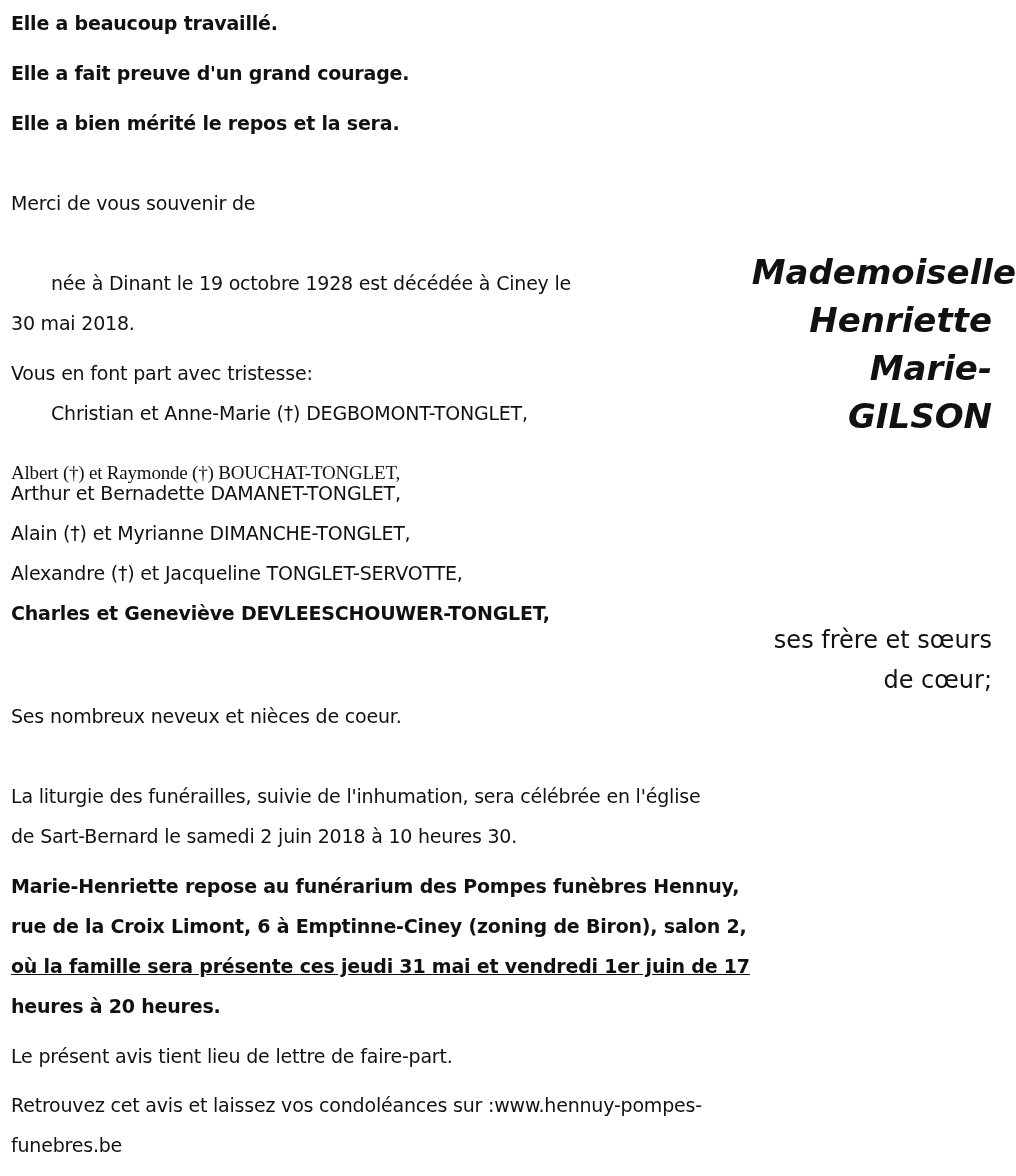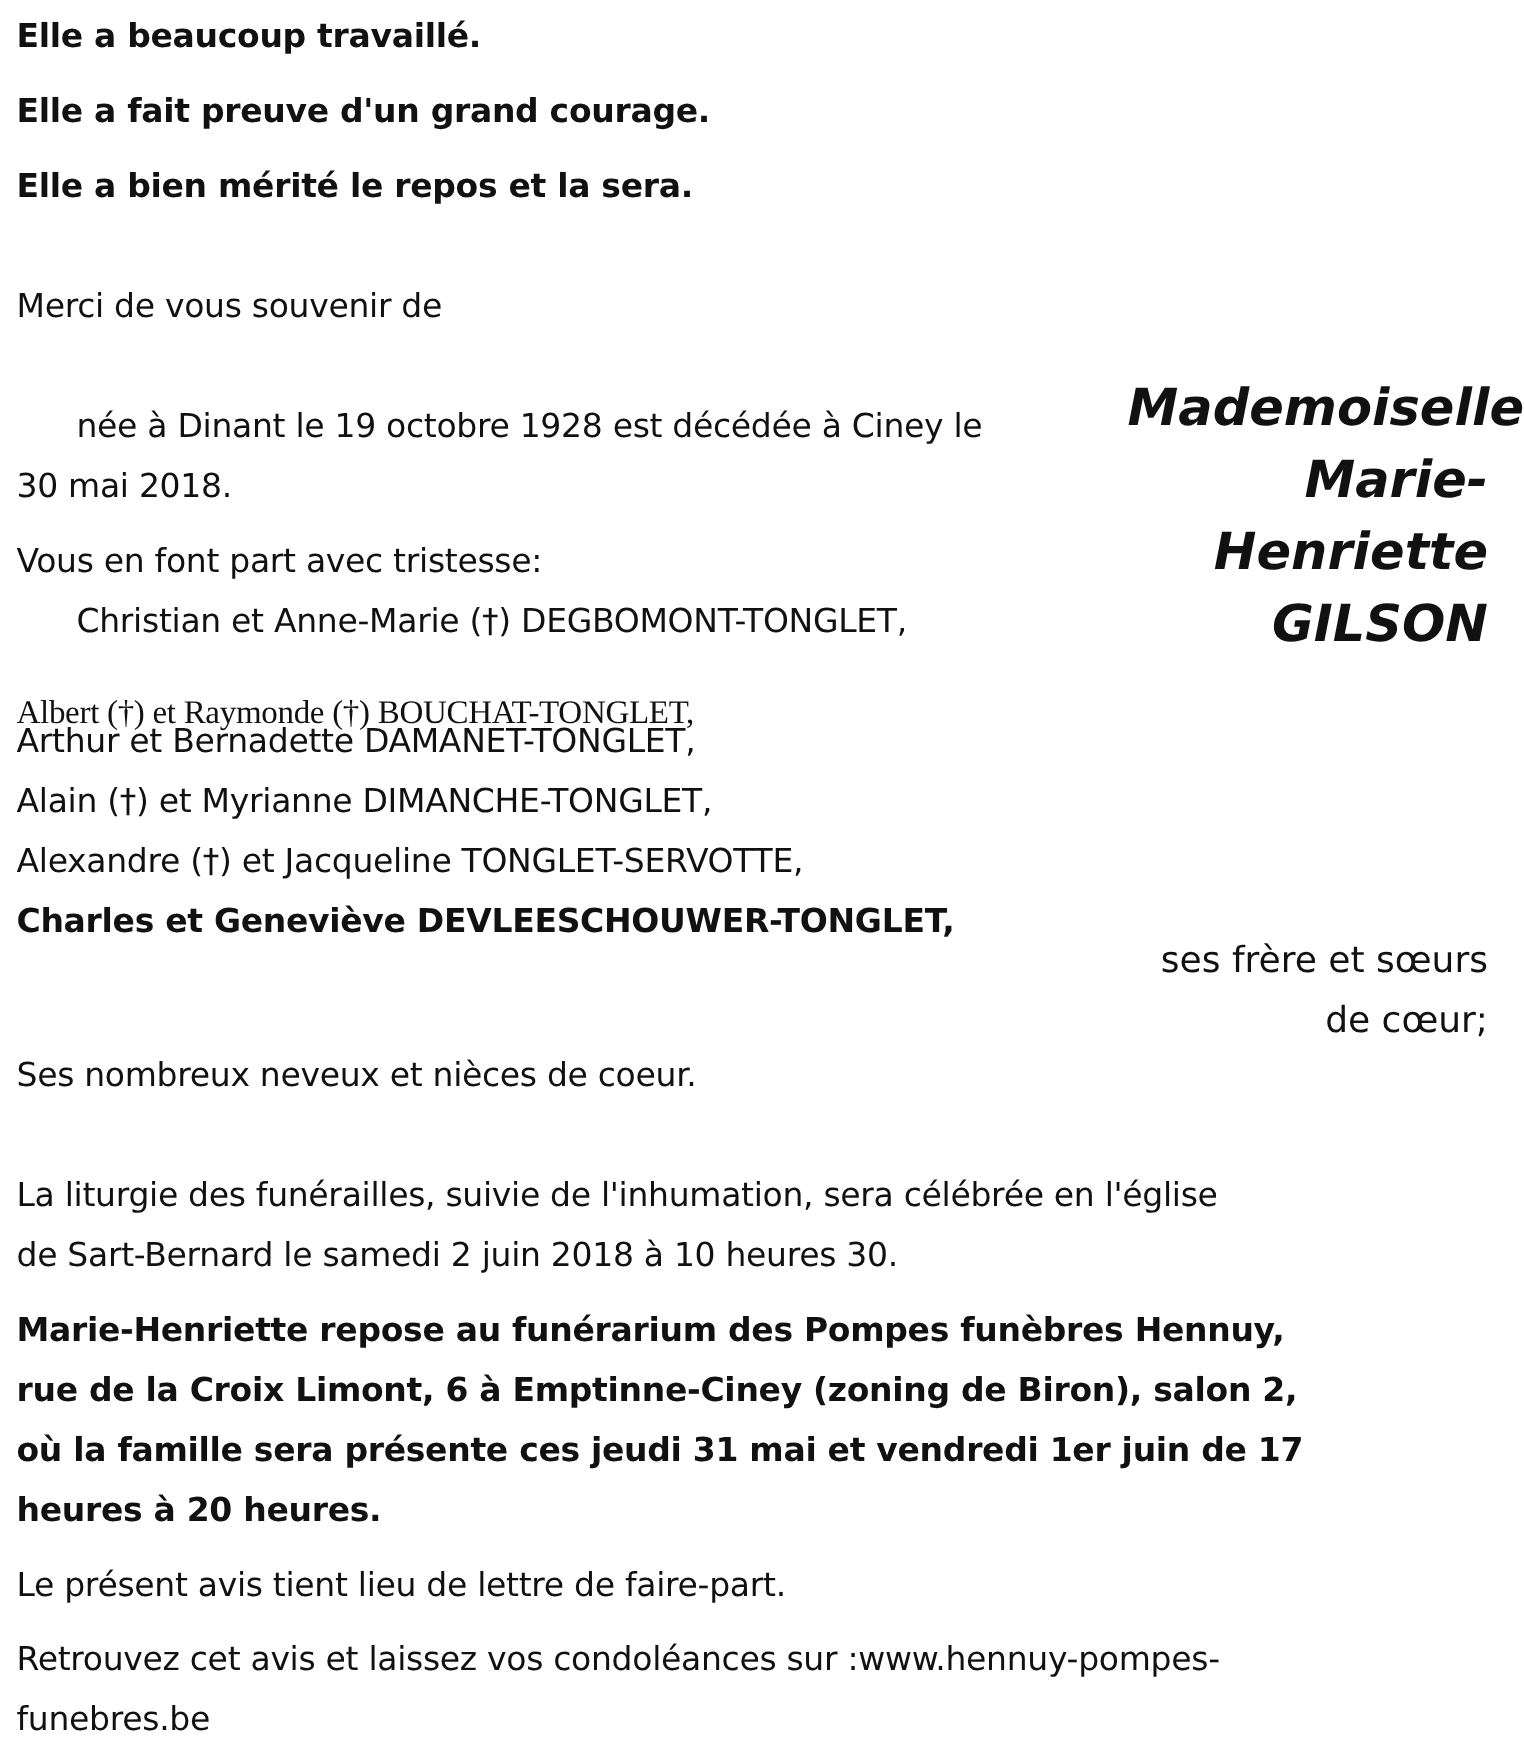--- a/index.html
+++ b/index.html
@@ -11,21 +11,21 @@
       width: 1016px;
       height: 1176px;
       position: relative;
       overflow: hidden;
       color: #111111;
       font-family: "DejaVu Sans", sans-serif;
     }
     .line {
       position: absolute;
       left: 11px;
-      font-size: 22px;
+      font-size: 19px;
       white-space: nowrap;
       letter-spacing: -0.2px;
     }
     .bold { font-weight: bold; }
     .right {
       position: absolute;
       right: 24px;
       text-align: right;
       white-space: nowrap;
     }
@@ -53,22 +53,22 @@
   <div class="line bold" style="top:62px;">Elle a fait preuve d'un grand courage.</div>
   <div class="line bold" style="top:112px;">Elle a bien mérité le repos et la sera.</div>
 
   <div class="line" style="top:192px;">Merci de vous souvenir de</div>
 
   <div class="line" style="top:272px;margin-left:40px;">née à Dinant le 19 octobre 1928 est décédée à Ciney le</div>
   <div class="line" style="top:312px;">30 mai 2018.</div>
 
   <div class="name-block">
     <div class="first">Mademoiselle</div>
+    <div>Henriette</div>
     <div>Marie-</div>
-    <div>Henriette</div>
     <div>GILSON</div>
   </div>
 
   <div class="line" style="top:362px;">Vous en font part avec tristesse:</div>
   <div class="line" style="top:402px;margin-left:40px;">Christian et Anne-Marie (†) DEGBOMONT-TONGLET,</div>
   <div class="line" style="top:462px;font-family:Liberation Serif, serif;">Albert (†) et Raymonde (†) BOUCHAT-TONGLET,</div>
   <div class="line" style="top:482px;">Arthur et Bernadette DAMANET-TONGLET,</div>
   <div class="line" style="top:522px;">Alain (†) et Myrianne DIMANCHE-TONGLET,</div>
   <div class="line" style="top:562px;">Alexandre (†) et Jacqueline TONGLET-SERVOTTE,</div>
   <div class="line" style="top:602px;font-weight:bold;">Charles et Geneviève DEVLEESCHOUWER-TONGLET,</div>
@@ -76,21 +76,21 @@
   <div class="right relation" style="top:626px;">ses frère et sœurs</div>
   <div class="right relation" style="top:666px;">de cœur;</div>
 
   <div class="line" style="top:705px;">Ses nombreux neveux et nièces de coeur.</div>
 
   <div class="line" style="top:785px;">La liturgie des funérailles, suivie de l'inhumation, sera célébrée en l'église</div>
   <div class="line" style="top:825px;">de Sart-Bernard le samedi 2 juin 2018 à 10 heures 30.</div>
 
   <div class="line bold" style="top:875px;">Marie-Henriette repose au funérarium des Pompes funèbres Hennuy,</div>
   <div class="line bold" style="top:915px;">rue de la Croix Limont, 6 à Emptinne-Ciney (zoning de Biron), salon 2,</div>
-  <div class="line bold" style="top:955px;">où la famille sera présente ces jeudi 31 mai et vendredi 1er juin de 17</div>
+  <div class="line bold" style="top:955px;text-decoration:underline;">où la famille sera présente ces jeudi 31 mai et vendredi 1er juin de 17</div>
   <div class="line bold" style="top:995px;">heures à 20 heures.</div>
 
   <div class="line" style="top:1045px;">Le présent avis tient lieu de lettre de faire-part.</div>
 
   <div class="line" style="top:1094px;">Retrouvez cet avis et laissez vos condoléances sur :www.hennuy-pompes-</div>
   <div class="line" style="top:1134px;">funebres.be</div>
 
 </div>
 
 </body></html>

